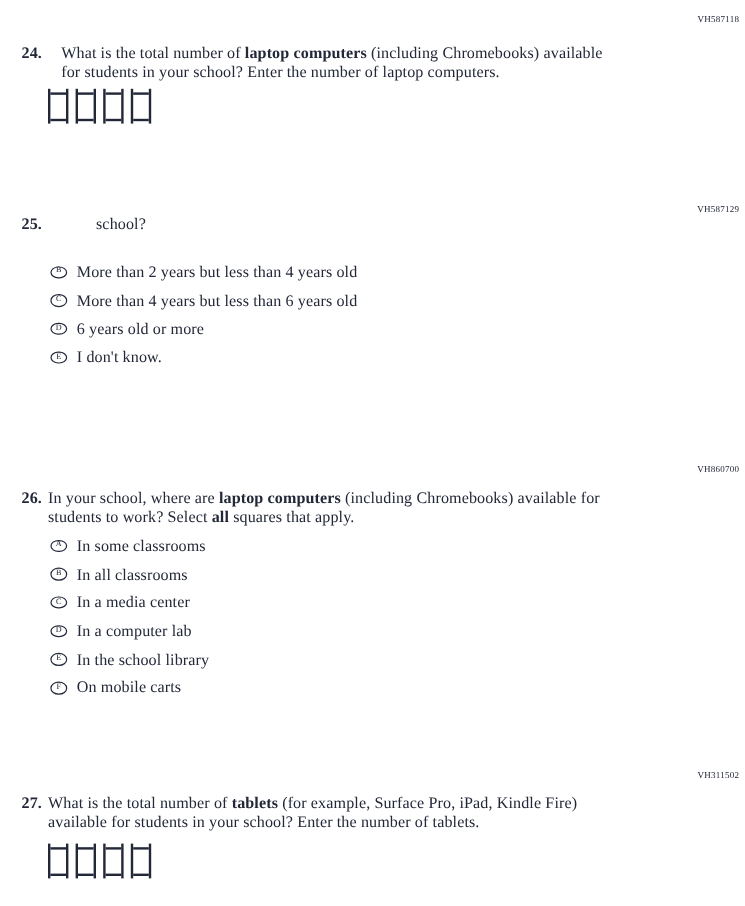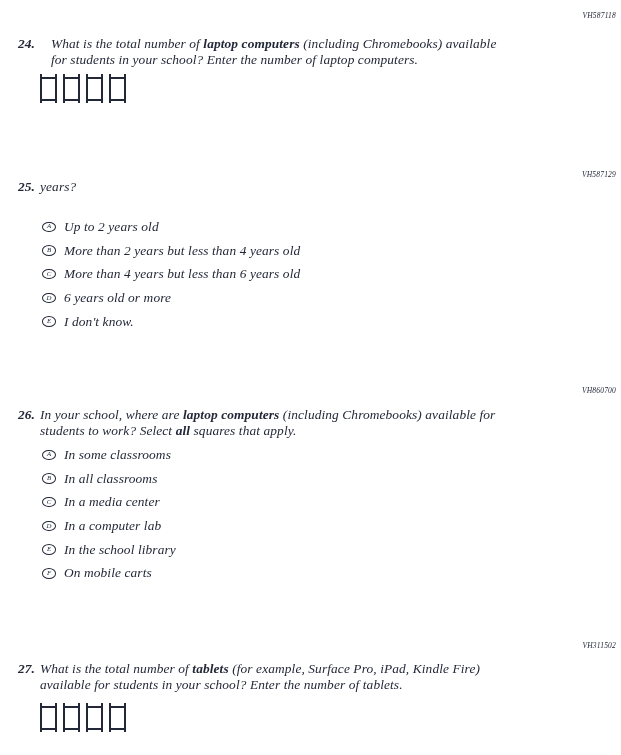--- a/index.html
+++ b/index.html
@@ -7,21 +7,20 @@
   html,body { background:var(--paper); }
   body {
     font-family:"Liberation Serif","DejaVu Serif",serif;
     color:var(--ink);
   }
   .page {
     position:relative;
     width:621px; height:755px;
     background:var(--paper);
     overflow:hidden;
-    font-style:italic;
   }
   .qblock { display:contents; }
 
   
   .qcode {
     position:absolute; right:5px;
     font-size:7.5px; line-height:9px;
     letter-spacing:0.2px;
   }
 
@@ -71,21 +70,21 @@
     background:var(--paper);
   }
   .digit-box::before {
     content:""; position:absolute; left:0; right:0; top:2.5px; bottom:2.5px;
     border-top:2.2px solid var(--ink);
     border-bottom:2.2px solid var(--ink);
   }
 
   
   .q24-code { top:11px; }  .q24-row { top:36px;gap:11px; }  .q24-ans  { top:74px; }
-  .q25-code { top:170px;margin-left:24px; } .q25-row { top:179px; } .q25-opts { top:215px; }
+  .q25-code { top:170px;margin-left:24px; } .q25-row { top:179px;gap:40px; } .q25-opts { top:215px; }
   .q26-code { top:386px; } .q26-row { top:407px; } .q26-opts { top:443px; }
   .q27-code { top:641px;margin-left:28px; } .q27-row { top:661px; } .q27-ans  { top:703px; }
 </style>
 </head>
 <body>
 
 <div class="page">
 
   <section class="qblock">
     <div class="qcode q24-code">VH587118</div>
@@ -102,30 +101,24 @@
         <span class="digit-box"></span>
         <span class="digit-box"></span>
       </div>
   </section>
 
   <section class="qblock">
     <div class="qcode q25-code">VH587129</div>
     <div class="qrow q25-row">
       <div class="qnum">25.</div>
       <div class="qtext">
-          <div class="qline"><span>years?</span></div>
+          <div class="qline"><span>school?</span></div>
         </div>
     </div>
     <div class="opts q25-opts">
-        <div class="opt-row">
-          <span class="bubble">
-            <span class="bubble-letter">A</span>
-          </span>
-          <span class="opt-label">Up to 2 years old</span>
-        </div>
         <div class="opt-row">
           <span class="bubble">
             <span class="bubble-letter">B</span>
           </span>
           <span class="opt-label">More than 2 years but less than 4 years old</span>
         </div>
         <div class="opt-row">
           <span class="bubble">
             <span class="bubble-letter">C</span>
           </span>

